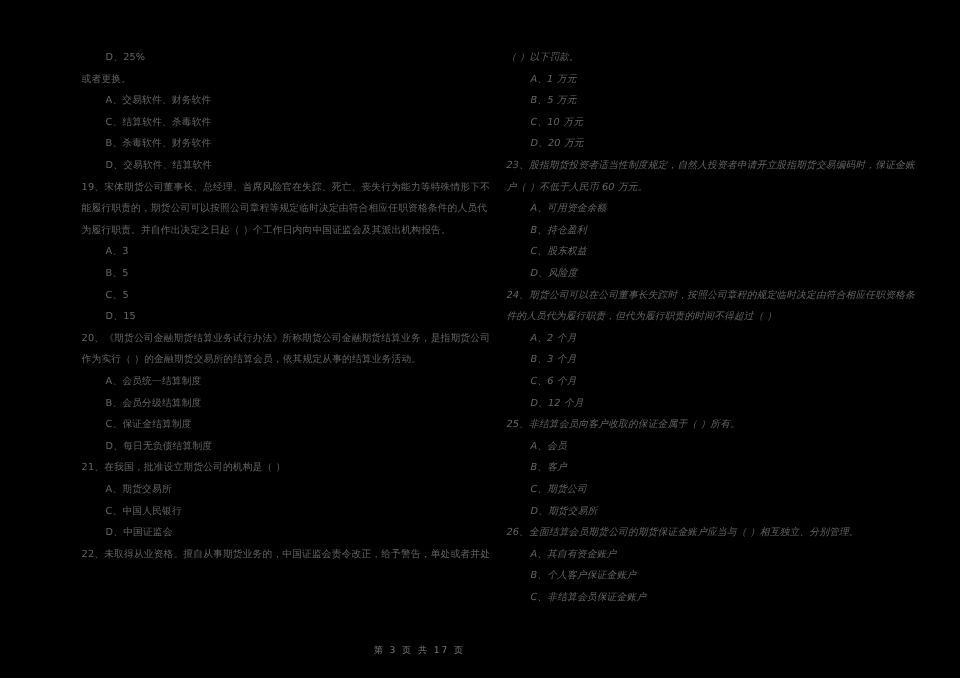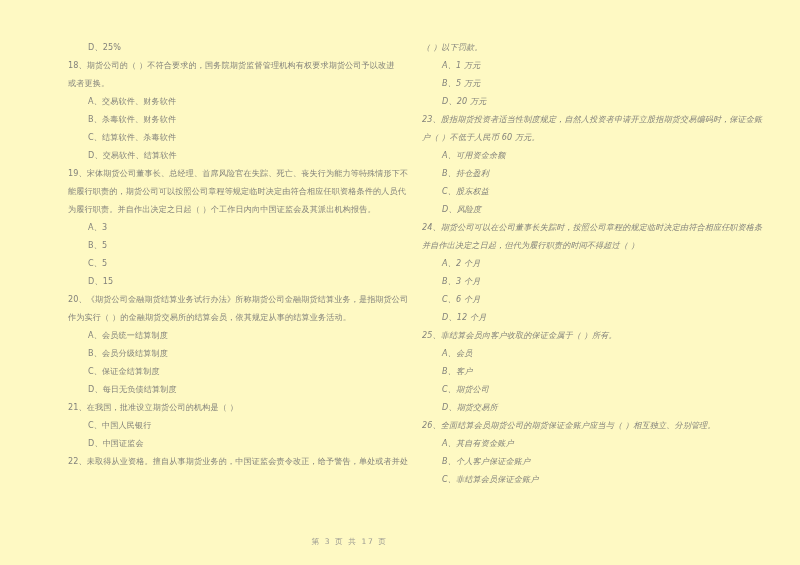--- a/index.html
+++ b/index.html
@@ -15,21 +15,21 @@
     overflow: hidden;
     position: relative;
     
     color: #6f6f6f;
   }
   .page {
     position: absolute;
     inset: 0;
     width: 800px;
     height: 565px;
-    background: #fef9c3;
+    background: #000000;
   }
   .columns {
     position: absolute;
     left: 0;
     top: 0;
     width: 800px;
     height: 520px;
     display: flex;
     flex-direction: row;
   }
@@ -96,64 +96,65 @@
 </head>
 <body>
 
 <div class="page">
 
   <div class="columns">
 
     <div class="col col-left scan">
       <div class="optline dangling">D、25%</div>
 
-      <div class="qline">18、期货公司的（      ）不符合要求的，国务院期货监督管理机构有权要求期货公司予以改进</div>
       <div class="contline">或者更换。</div>
       <div class="optline">A、交易软件、财务软件</div>
+      <div class="optline">C、结算软件、杀毒软件</div>
       <div class="optline">B、杀毒软件、财务软件</div>
-      <div class="optline">C、结算软件、杀毒软件</div>
       <div class="optline">D、交易软件、结算软件</div>
 
       <div class="qline">19、宋体期货公司董事长、总经理、首席风险官在失踪、死亡、丧失行为能力等特殊情形下不</div>
       <div class="contline">能履行职责的，期货公司可以按照公司章程等规定临时决定由符合相应任职资格条件的人员代</div>
       <div class="contline">为履行职责。并自作出决定之日起（      ）个工作日内向中国证监会及其派出机构报告。</div>
       <div class="optline">A、3</div>
       <div class="optline">B、5</div>
       <div class="optline">C、5</div>
       <div class="optline">D、15</div>
 
       <div class="qline">20、《期货公司金融期货结算业务试行办法》所称期货公司金融期货结算业务，是指期货公司</div>
       <div class="contline">作为实行（      ）的金融期货交易所的结算会员，依其规定从事的结算业务活动。</div>
       <div class="optline">A、会员统一结算制度</div>
       <div class="optline">B、会员分级结算制度</div>
       <div class="optline">C、保证金结算制度</div>
       <div class="optline">D、每日无负债结算制度</div>
 
       <div class="qline">21、在我国，批准设立期货公司的机构是（      ）</div>
+      <div class="optline">A、期货交易所</div>
       <div class="optline">C、中国人民银行</div>
       <div class="optline">D、中国证监会</div>
 
       <div class="qline">22、未取得从业资格。擅自从事期货业务的，中国证监会责令改正，给予警告，单处或者并处</div>
     </div>
 
     <div class="col col-right scan">
       <div class="contline">（      ）以下罚款。</div>
       <div class="optline">A、1 万元</div>
       <div class="optline">B、5 万元</div>
+      <div class="optline">C、10 万元</div>
       <div class="optline">D、20 万元</div>
 
       <div class="qline">23、股指期货投资者适当性制度规定，自然人投资者申请开立股指期货交易编码时，保证金账</div>
       <div class="contline">户（      ）不低于人民币 60 万元。</div>
       <div class="optline">A、可用资金余额</div>
       <div class="optline">B、持仓盈利</div>
       <div class="optline">C、股东权益</div>
       <div class="optline">D、风险度</div>
 
       <div class="qline">24、期货公司可以在公司董事长失踪时，按照公司章程的规定临时决定由符合相应任职资格条</div>
-      <div class="contline">并自作出决定之日起，但代为履行职责的时间不得超过（      ）</div>
+      <div class="contline">件的人员代为履行职责，但代为履行职责的时间不得超过（      ）</div>
       <div class="optline">A、2 个月</div>
       <div class="optline">B、3 个月</div>
       <div class="optline">C、6 个月</div>
       <div class="optline">D、12 个月</div>
 
       <div class="qline">25、非结算会员向客户收取的保证金属于（      ）所有。</div>
       <div class="optline">A、会员</div>
       <div class="optline">B、客户</div>
       <div class="optline">C、期货公司</div>
       <div class="optline">D、期货交易所</div>

